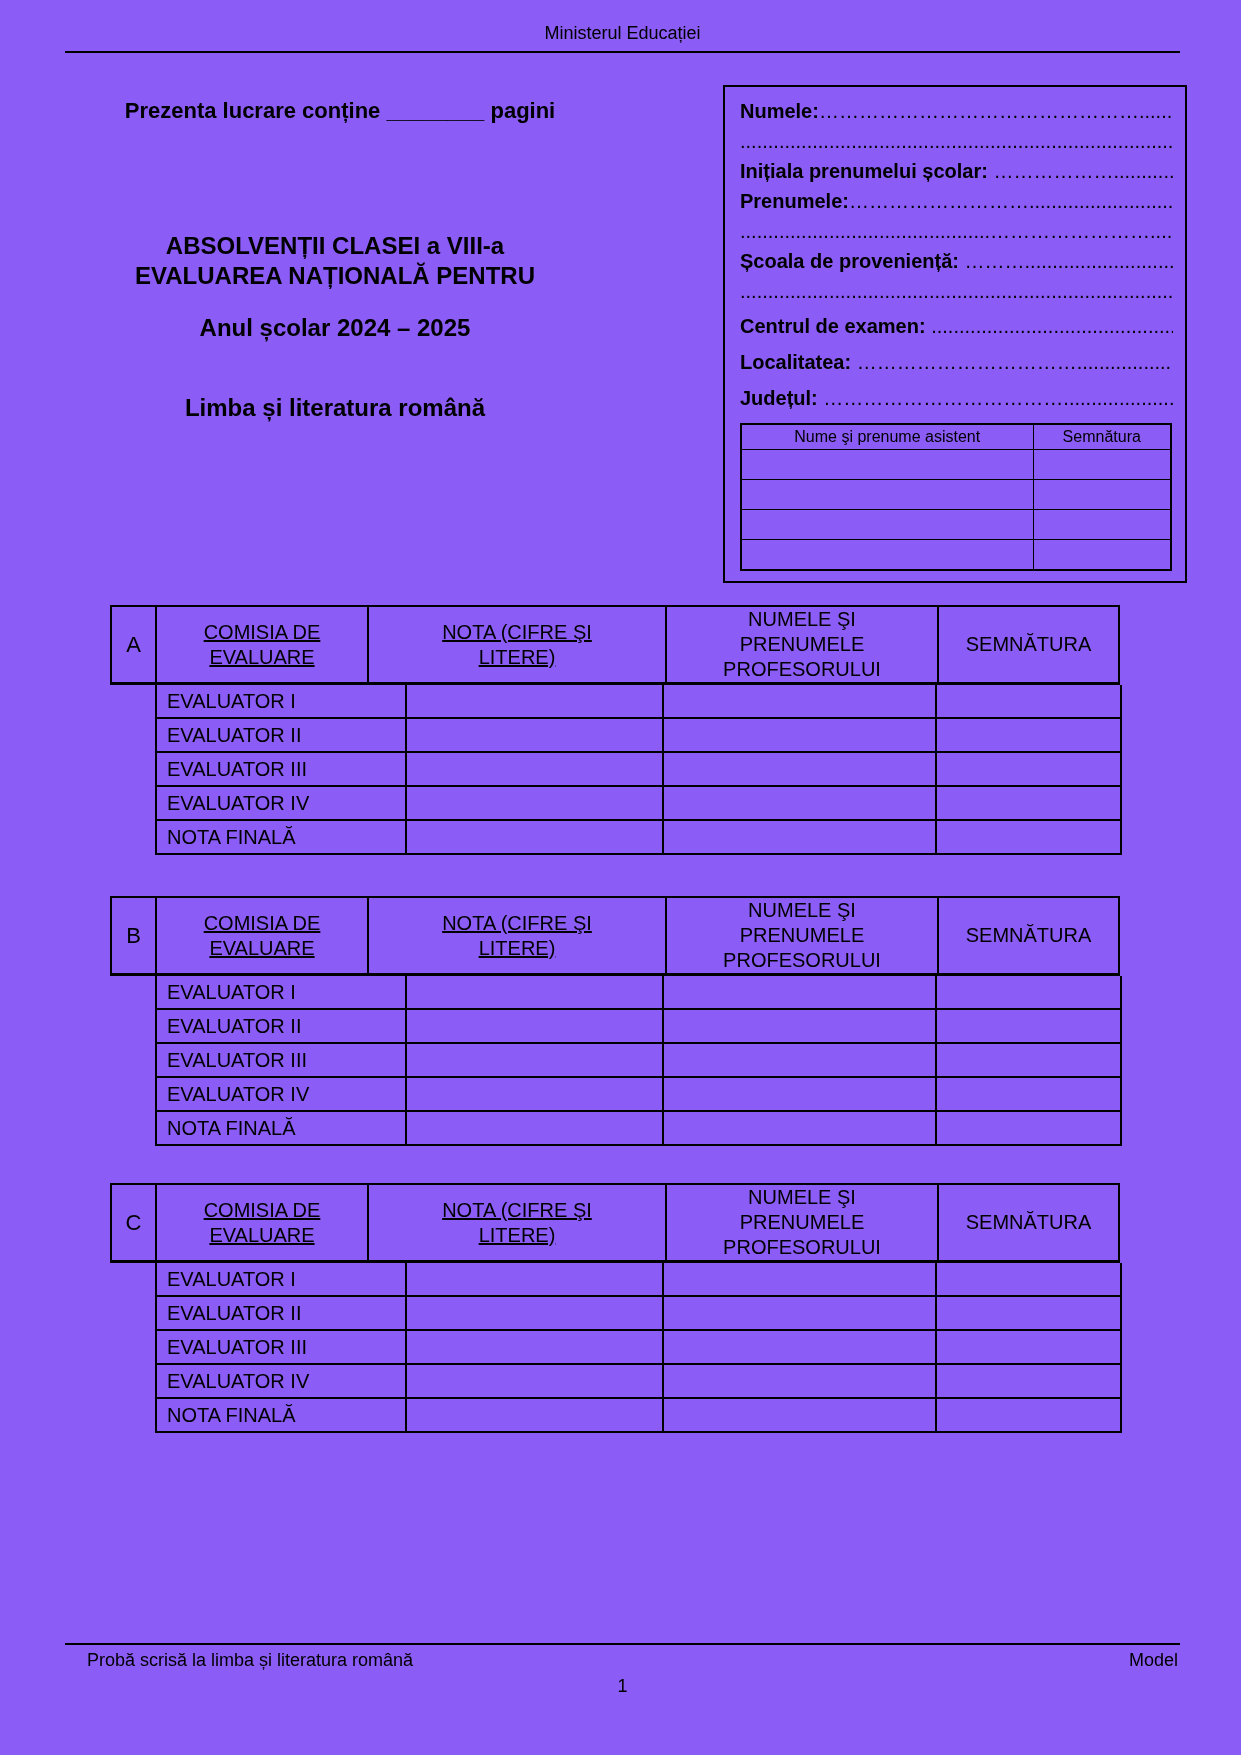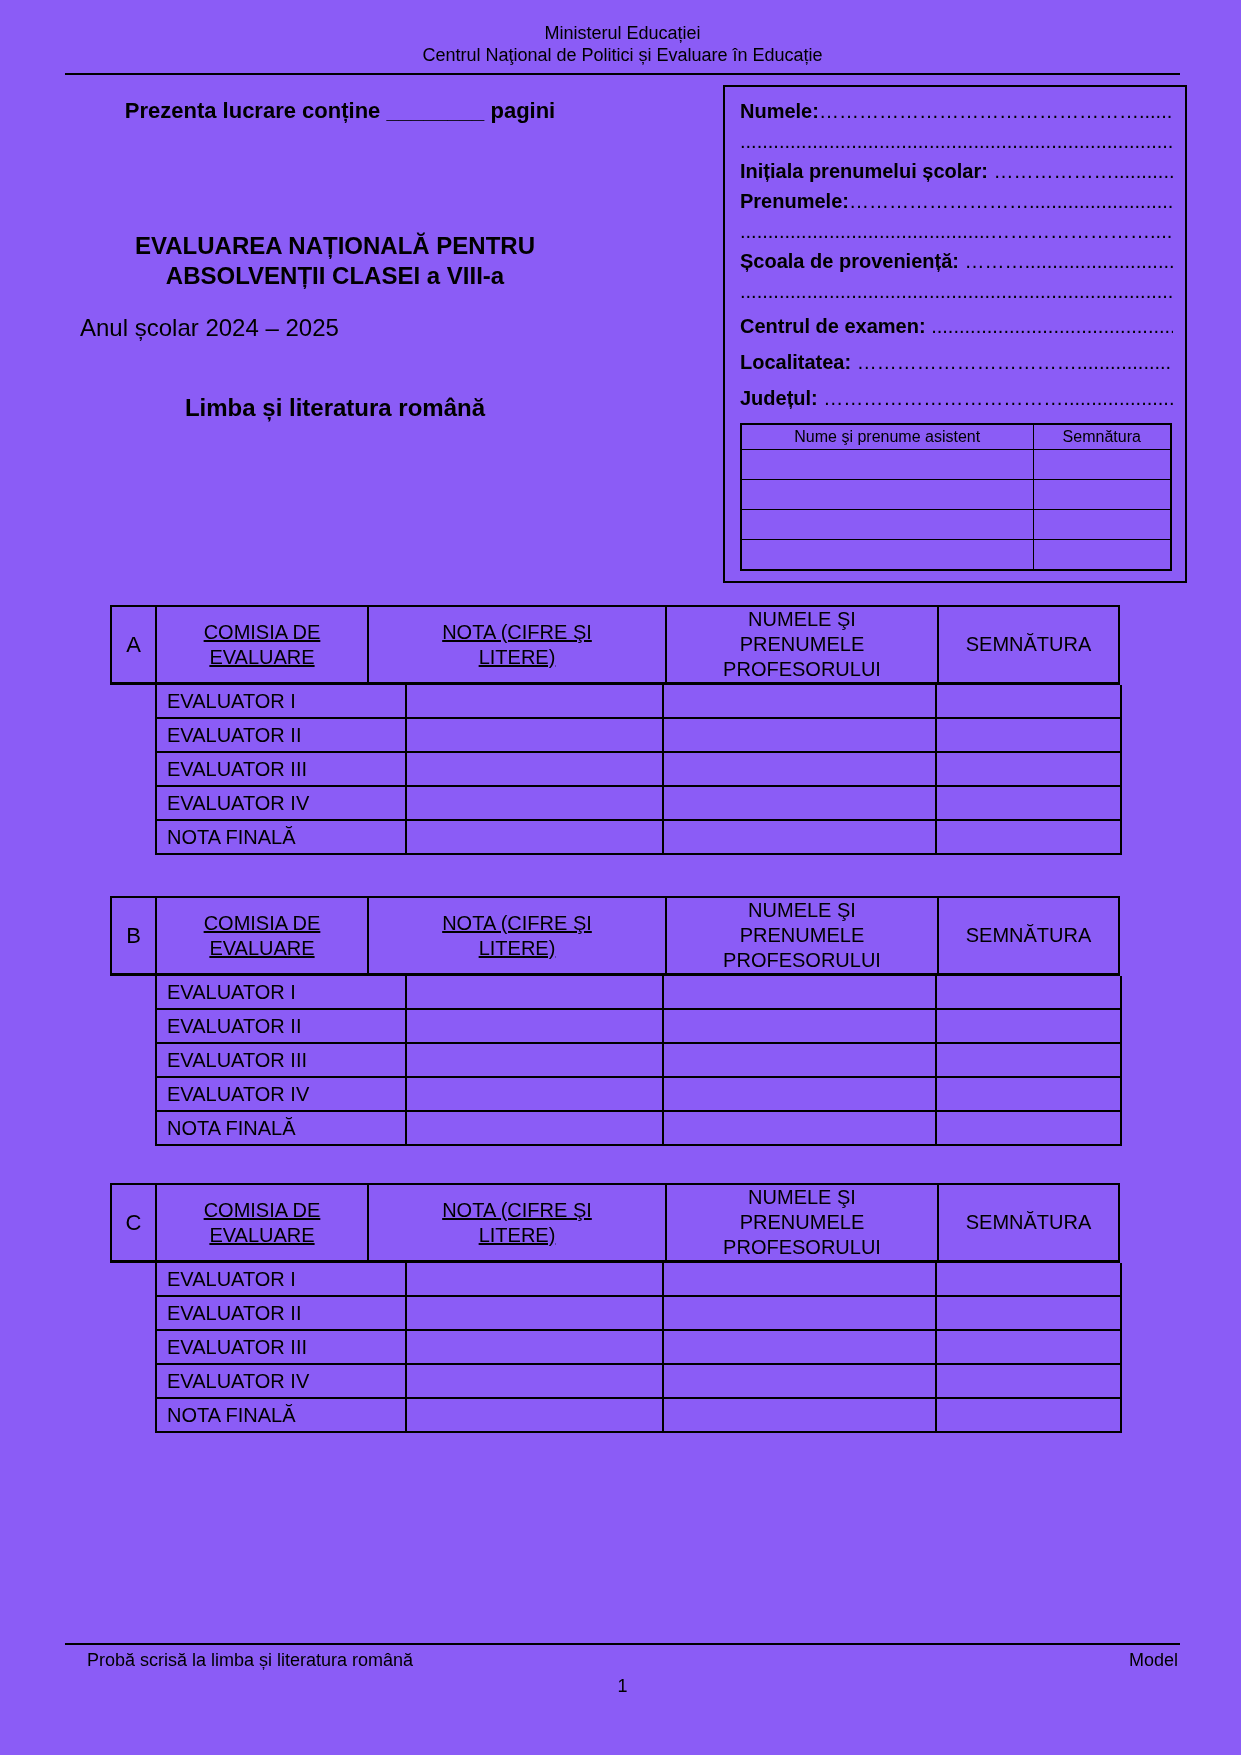--- a/index.html
+++ b/index.html
@@ -21,21 +21,21 @@
   .intro {
     position:absolute; left:100px; top:98px; width:480px;
     text-align:center; font-weight:bold; font-size:22px; white-space:nowrap;
   }
   .title-block {
     position:absolute; left:80px; top:231px; width:510px;
     text-align:center; font-weight:bold; font-size:24px; line-height:30px;
   }
   .year-line {
     position:absolute; left:80px; top:314px; width:510px;
-    text-align:left; font-weight:normal; font-size:24px;
+    text-align:center; font-weight:bold; font-size:24px;
   }
   .subject-line {
     position:absolute; left:80px; top:394px; width:510px;
     text-align:center; font-weight:bold; font-size:24px;
   }
 
   
   .cand-box {
     position:absolute; left:723px; top:85px; width:464px; height:498px;
     border:2px solid #000; box-sizing:border-box;
@@ -99,32 +99,31 @@
   .footer-row { display:flex; justify-content:space-between; padding:0 2px 0 22px; }
   .page-num { text-align:center; margin-top:5px; font-size:18px; }
 </style>
 </head>
 <body>
 
 <div class="page">
 
   <div class="top-header">
     <div>Ministerul Educației</div>
-    <div>Centrul Naţional de Politici și Evaluare în Educație</div>
   </div>
 
   <div class="intro">
     <span>Prezenta lucrare conține</span>
     <span>________</span>
     <span>pagini</span>
   </div>
 
   <div class="title-block">
+    <div>ABSOLVENȚII CLASEI a VIII-a</div>
     <div>EVALUAREA NAȚIONALĂ PENTRU</div>
-    <div>ABSOLVENȚII CLASEI a VIII-a</div>
   </div>
   <div class="year-line">Anul școlar 2024 – 2025</div>
   <div class="subject-line">Limba și literatura română</div>
 
   <div class="cand-box">
     <div class="cand-line">
       <span class="lbl">Numele:</span><span>…………………………………………..................</span>
     </div>
     <div class="cand-line">
       <span>.............................................................................................</span>

